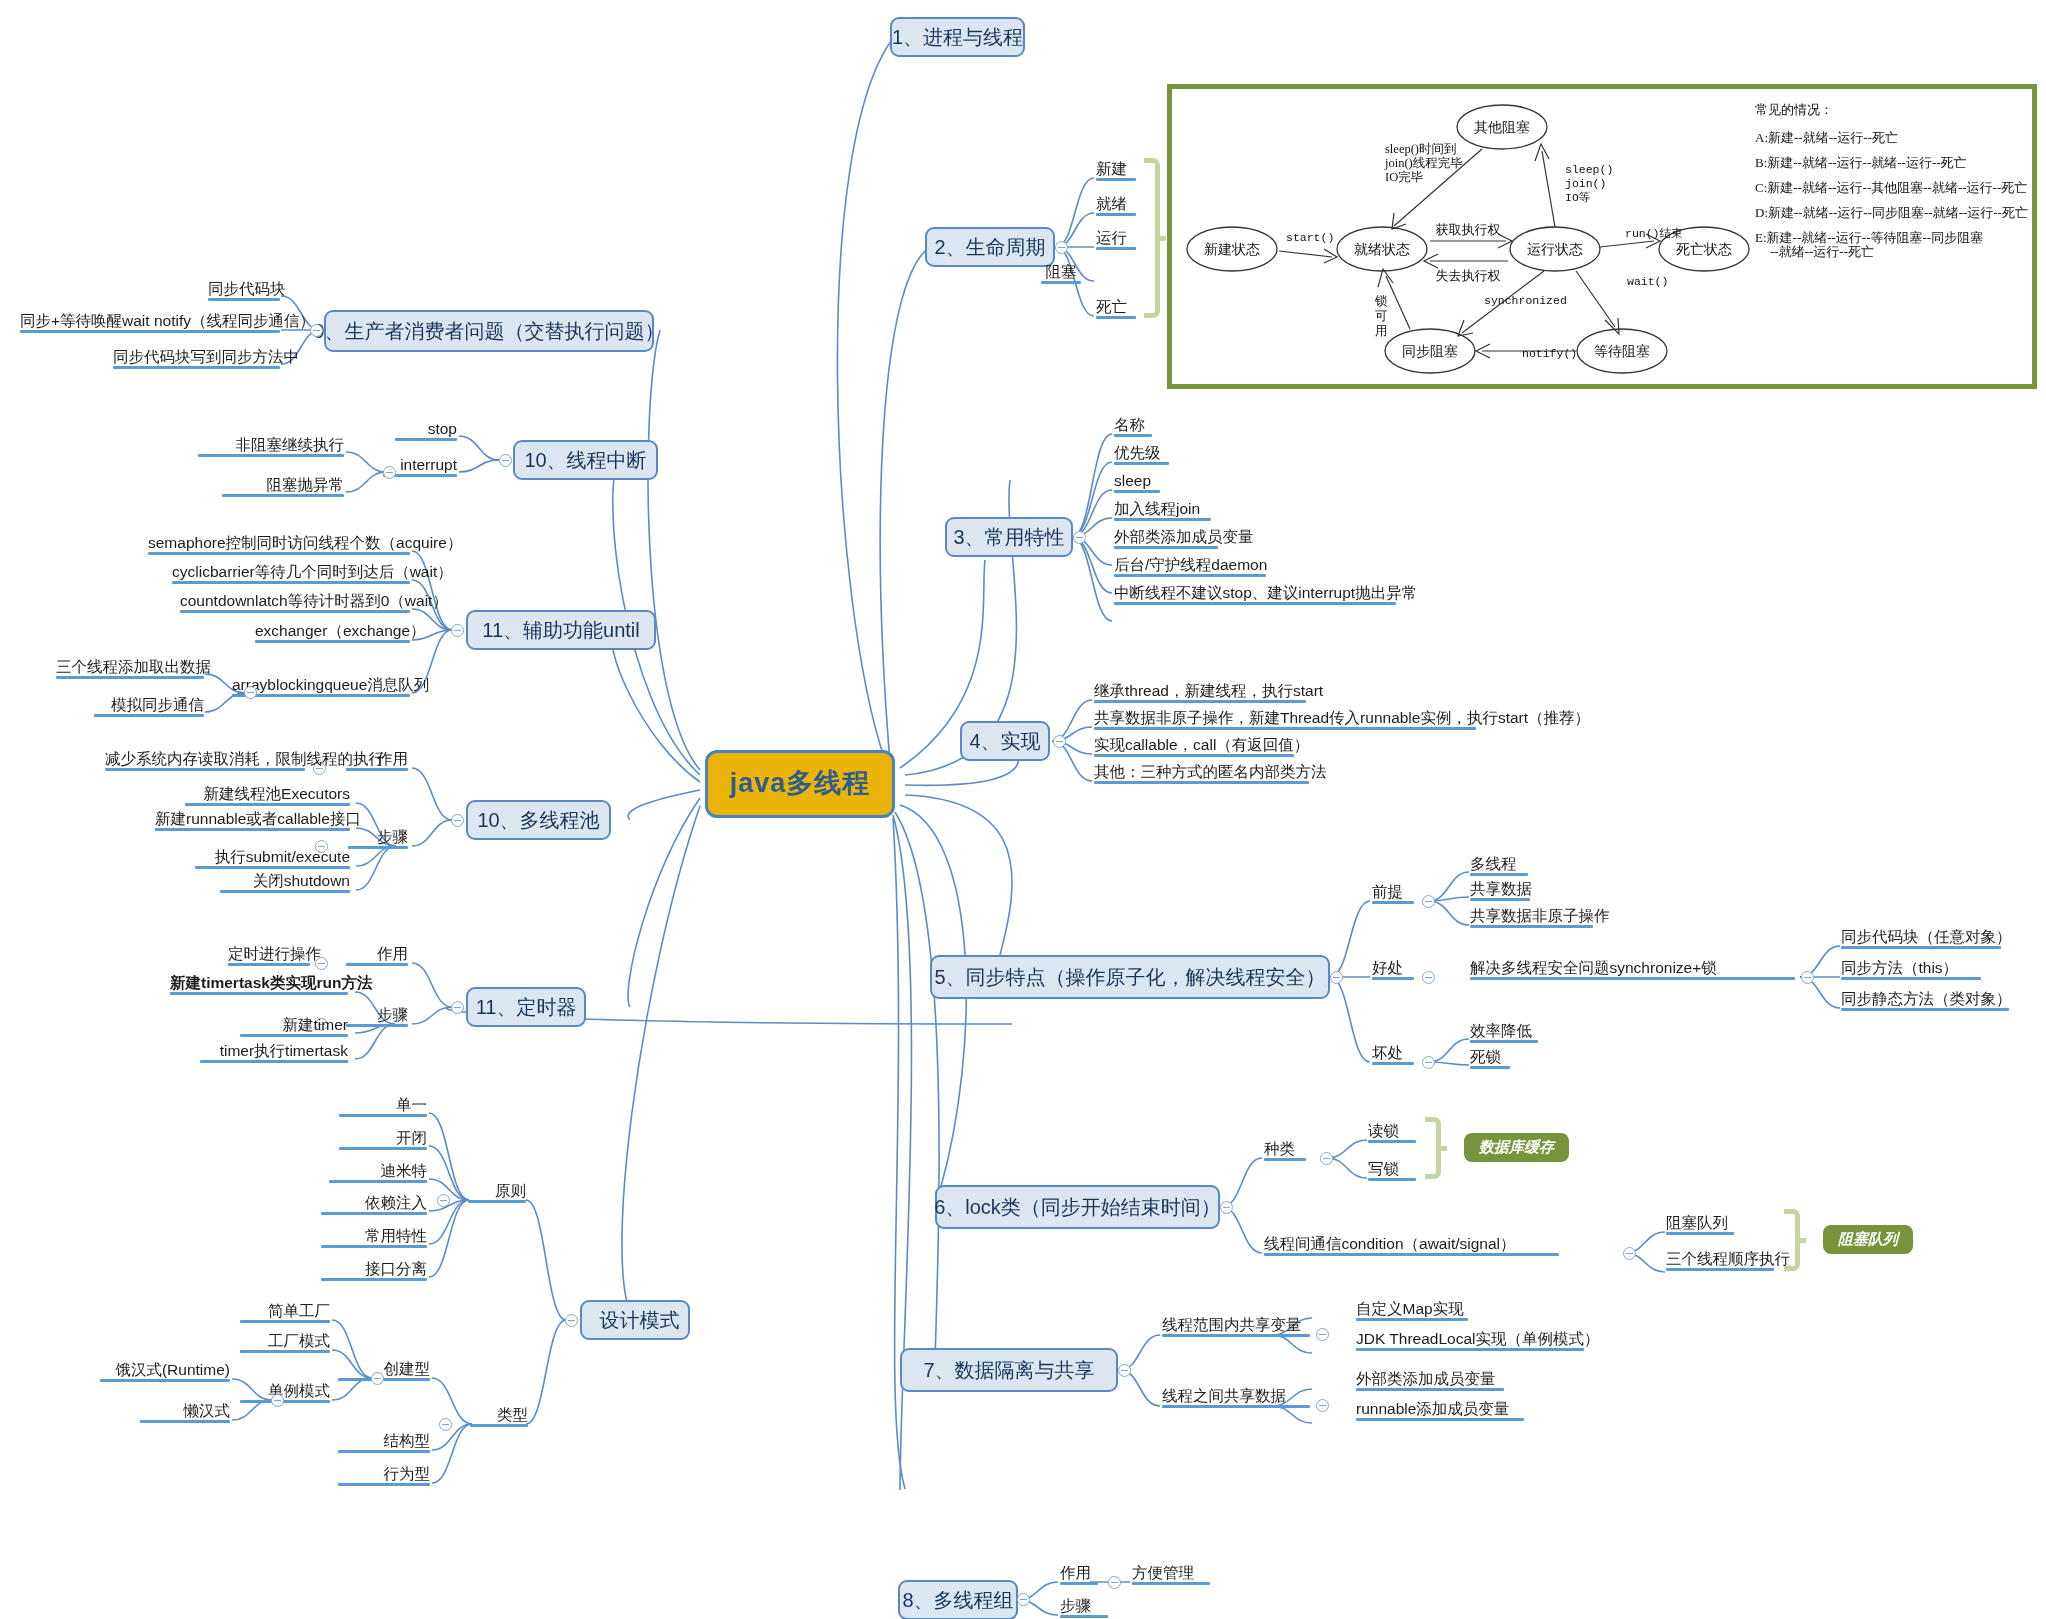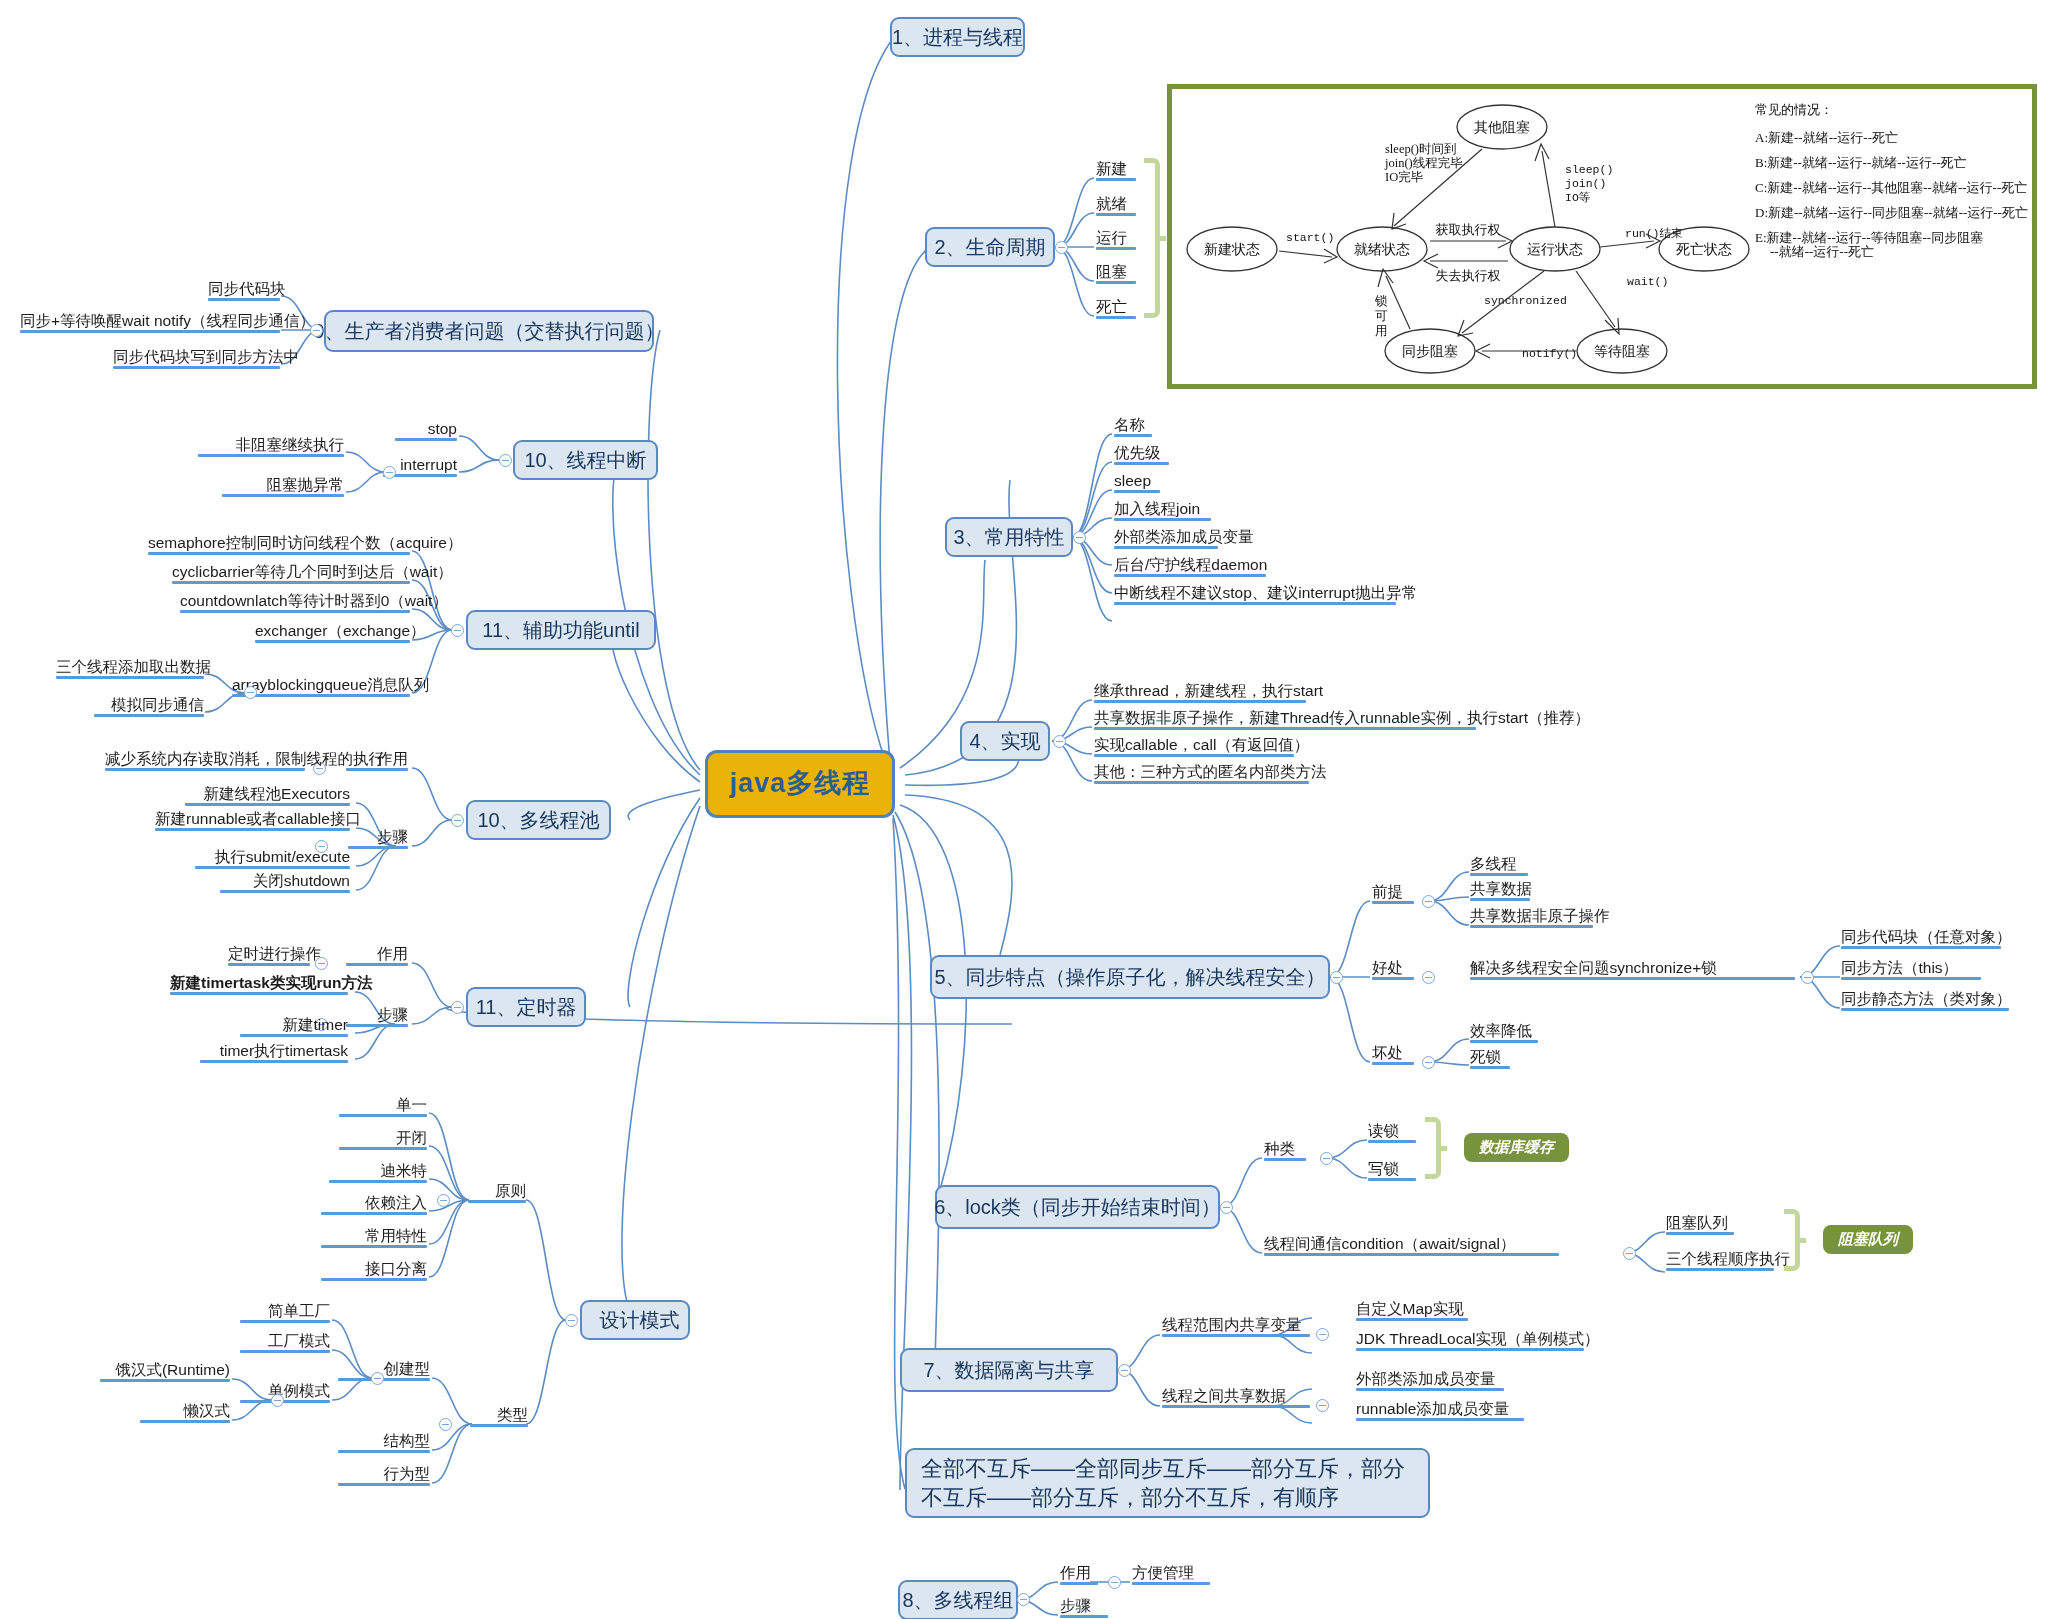--- a/index.html
+++ b/index.html
@@ -195,21 +195,21 @@
 
   <div class="node center" style="left:705px;top:750px;width:190px;height:68px;">java多线程</div>
 
   <div class="node l2" style="left:890px;top:17px;width:135px;height:40px;">1、进程与线程</div>
 
   <div class="node l2" style="left:925px;top:227px;width:130px;height:40px;">2、生命周期</div>
   <div class="tog" style="left:1055px;top:241px;"></div>
   <div class="leaf lt" style="left:1096px;top:160px;width:40px;"><span>新建</span><span class="bar"></span></div>
   <div class="leaf lt" style="left:1096px;top:195px;width:40px;"><span>就绪</span><span class="bar"></span></div>
   <div class="leaf lt" style="left:1096px;top:229px;width:40px;"><span>运行</span><span class="bar"></span></div>
-  <div class="leaf lt" style="left:1096px;top:263px;width:40px;"><span>阻塞</span><span class="bar"></span></div>
+  <div class="leaf lt" style="left:1041px;top:263px;width:40px;text-align:center;"><span>阻塞</span><span class="bar"></span></div>
   <div class="leaf lt" style="left:1096px;top:298px;width:40px;"><span>死亡</span><span class="bar"></span></div>
   <div class="bracket" style="left:1144px;top:158px;height:160px;">
       <span class="stub"></span>
     </div>
 
   <div class="figure" style="left:1167px;top:84px;width:870px;height:305px;">
     <svg width="860" height="295" viewBox="0 0 860 295" class="figtext">
       <g fill="none" stroke="#333" stroke-width="1.3">
         <ellipse cx="60" cy="160" rx="45" ry="22"></ellipse>
         <ellipse cx="210" cy="160" rx="45" ry="22"></ellipse>
@@ -342,21 +342,20 @@
   <div class="tog" style="left:1118px;top:1364px;"></div>
   <div class="leaf lt" style="left:1162px;top:1316px;width:148px;"><span>线程范围内共享变量</span><span class="bar"></span></div>
   <div class="tog" style="left:1316px;top:1328px;"></div>
   <div class="leaf lt" style="left:1356px;top:1300px;width:112px;"><span>自定义Map实现</span><span class="bar"></span></div>
   <div class="leaf lt" style="left:1356px;top:1330px;width:228px;"><span>JDK ThreadLocal实现（单例模式）</span><span class="bar"></span></div>
   <div class="leaf lt" style="left:1162px;top:1387px;width:148px;"><span>线程之间共享数据</span><span class="bar"></span></div>
   <div class="tog" style="left:1316px;top:1399px;"></div>
   <div class="leaf lt" style="left:1356px;top:1370px;width:148px;"><span>外部类添加成员变量</span><span class="bar"></span></div>
   <div class="leaf lt" style="left:1356px;top:1400px;width:168px;"><span>runnable添加成员变量</span><span class="bar"></span></div>
 
-  <div class="node wrapbox" style="left:905px;top:1448px;width:525px;height:70px;">全部不互斥——全部同步互斥——部分互斥，部分不互斥——部分互斥，部分不互斥，有顺序</div>
 
   <div class="node l2" style="left:898px;top:1580px;width:120px;height:40px;">8、多线程组</div>
   <div class="tog" style="left:1017px;top:1593px;"></div>
   <div class="leaf lt" style="left:1060px;top:1564px;width:38px;"><span>作用</span><span class="bar"></span></div>
   <div class="tog" style="left:1108px;top:1576px;"></div>
   <div class="leaf lt" style="left:1132px;top:1564px;width:78px;"><span>方便管理</span><span class="bar"></span></div>
   <div class="leaf lt" style="left:1060px;top:1597px;width:48px;"><span>步骤</span><span class="bar"></span></div>
 
   <div class="node l2" style="left:324px;top:310px;width:330px;height:42px;">9、生产者消费者问题（交替执行问题）</div>
   <div class="tog" style="left:310px;top:324px;"></div>

